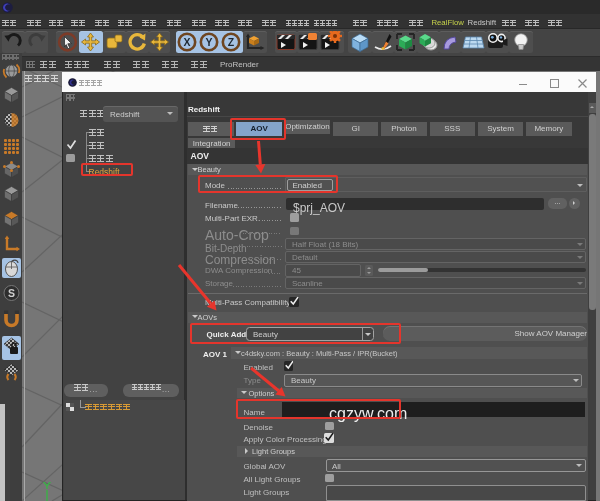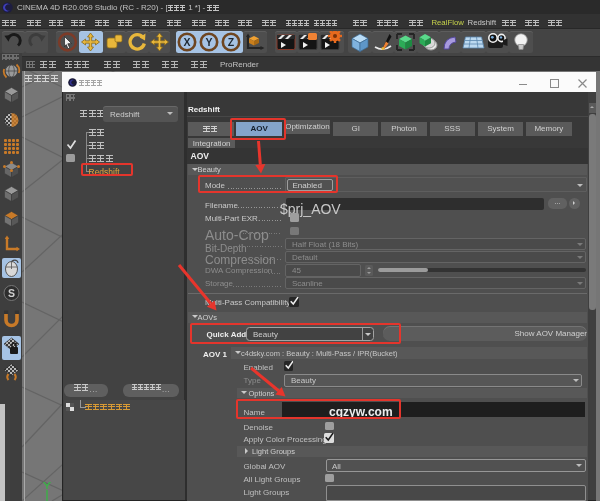--- a/index.html
+++ b/index.html
@@ -14,21 +14,20 @@
 .c.w7{width:7px;height:7px;margin-right:1.6px}
 .dots{position:absolute;height:1px;background:repeating-linear-gradient(90deg,#858585 0 1px,transparent 1px 3px)}
 .redbox{position:absolute;border:2.5px solid #e4352c;border-radius:2px}
 </style></head>
 <body>
 <div class="ab" style="left:0;top:0;width:600px;height:14px;background:#2a2a2a">
  <svg class="ab" style="left:2px;top:1.5px" width="11" height="11" viewBox="0 0 11 11">
   <circle cx="5.5" cy="5.5" r="5.2" fill="#1d1d40"></circle>
   <path d="M8.5 3.5A4 4 0 1 0 8.5 7.5 3 3 0 1 1 8.5 3.5z" fill="#4a4adf" opacity=".75"></path>
  </svg>
- <div class="ab" style="left:17px;top:3px;font-size:8px;color:#c2c2c2;white-space:nowrap">CINEMA 4D R20.059 Studio (RC - R20) - [<span style="position:relative;top:1.5px"><span class="c w5"></span><span class="c w5"></span><span class="c w5"></span></span> 1 *] - <span style="position:relative;top:1.5px"><span class="c w5"></span><span class="c w5"></span></span></div>
 </div>
 <div class="ab" style="left:0;top:14px;width:600px;height:15px;background:#323232;border-bottom:1px solid #282828"></div>
 <div id="menus">
     <div class="ab" style="left:2px;top:19.5px;color:#bbb"><span class="c"></span><span class="c"></span></div>
 <div class="ab" style="left:27px;top:19.5px;color:#bbb"><span class="c"></span><span class="c"></span></div>
 <div class="ab" style="left:49px;top:19.5px;color:#bbb"><span class="c"></span><span class="c"></span></div>
 <div class="ab" style="left:71px;top:19.5px;color:#bbb"><span class="c"></span><span class="c"></span></div>
 <div class="ab" style="left:95px;top:19.5px;color:#bbb"><span class="c"></span><span class="c"></span></div>
 <div class="ab" style="left:117.5px;top:19.5px;color:#bbb"><span class="c"></span><span class="c"></span></div>
 <div class="ab" style="left:142px;top:19.5px;color:#bbb"><span class="c"></span><span class="c"></span></div>
@@ -454,21 +453,21 @@
 <div class="ab" style="left:197.5px;top:165.3px;font-size:7.5px;color:#d0d0d0;white-space:nowrap">Beauty</div>
 <div class="ab" style="left:205px;top:180.9px;font-size:8px;color:#c9c9c9;white-space:nowrap">Mode</div>
 <div class="dots" style="left:228px;top:187.5px;width:54px;background:repeating-linear-gradient(90deg,#979797 0 1px,transparent 1px 2.6px)"></div>
 <div class="ab" style="left:286px;top:178.3px;width:300px;height:13.2px;background:#515151;box-shadow:0 0 0 .5px rgba(255,255,255,.18)"></div>
 <div class="ab" style="left:286.5px;top:178.8px;width:46px;height:12.2px;border:1px solid #9e9e9e;border-radius:2px"></div>
 <div class="ab" style="left:292.5px;top:180.9px;font-size:8px;color:#d0d0d0;white-space:nowrap">Enabled</div>
 <div class="ab" style="left:577px;top:183.5px;width:0;height:0;border:3.2px solid transparent;border-top-color:#bdbdbd;border-bottom-width:0"></div>
 <div class="ab" style="left:205px;top:200.6px;font-size:8px;color:#c9c9c9;white-space:nowrap">Filename</div>
 <div class="dots" style="left:238px;top:207.2px;width:44px;background:repeating-linear-gradient(90deg,#979797 0 1px,transparent 1px 2.6px)"></div>
 <div class="ab" style="left:286px;top:198.4px;width:258px;height:11.6px;background:#2e2e2e;border-radius:2px"></div>
-<div class="ab" style="left:280px;top:200.6px;font-size:14px;color:#c8c8c8;white-space:nowrap">$prj_AOV</div>
+<div class="ab" style="left:293px;top:200.6px;font-size:12px;color:#c8c8c8;white-space:nowrap">$prj_AOV</div>
 <div class="ab" style="left:548px;top:198.4px;width:19px;height:11px;background:#616161;border-radius:5px;color:#cfcfcf;font-size:8px;text-align:center;line-height:8px">...</div>
 <div class="ab" style="left:569px;top:198.4px;width:10.8px;height:10.8px;background:#616161;border-radius:50%">
       <div style="position:absolute;left:4px;top:2.8px;width:0;height:0;border:2.5px solid transparent;border-left-color:#cfcfcf;border-right-width:0"></div>
     </div>
 <div class="ab" style="left:205px;top:213.5px;font-size:8px;color:#c9c9c9;white-space:nowrap">Multi-Part EXR.</div>
 <div class="dots" style="left:259px;top:220.2px;width:23px;background:repeating-linear-gradient(90deg,#979797 0 1px,transparent 1px 2.6px)"></div>
 <div class="ab" style="left:290px;top:213.3px;width:8.5px;height:8.5px;background:#9e9e9e;border-radius:1.5px"></div>
 <div class="ab" style="left:205px;top:226.7px;font-size:14px;color:#8d8d8d;white-space:nowrap">Auto-Crop</div>
 <div class="dots" style="left:240px;top:233.4px;width:42px;background:repeating-linear-gradient(90deg,#7a7a7a 0 1px,transparent 1px 2.6px)"></div>
 <div class="ab" style="left:290px;top:226.5px;width:8.5px;height:8.5px;background:#787878;border-radius:1.5px"></div>
@@ -524,21 +523,21 @@
     </div>
 <div class="ab" style="left:243.5px;top:376px;font-size:8px;color:#8d8d8d;white-space:nowrap">Type</div>
 <div class="ab" style="left:284px;top:373.5px;width:298px;height:13px;background:#565656;border:1px solid #8a8a8a;border-radius:2px"></div>
 <div class="ab" style="left:291px;top:376.2px;font-size:8px;color:#c9c9c9;white-space:nowrap">Beauty</div>
 <div class="ab" style="left:573px;top:378.5px;width:0;height:0;border:3.2px solid transparent;border-top-color:#bdbdbd;border-bottom-width:0"></div>
 <div class="ab" style="left:237px;top:387.5px;width:349.5px;height:10.5px;background:#585858"></div>
 <div class="ab" style="left:241px;top:391px;width:0;height:0;border:3px solid transparent;border-top-color:#c9c9c9;border-bottom-width:0"></div>
 <div class="ab" style="left:248.5px;top:389px;font-size:7.5px;color:#d0d0d0;white-space:nowrap">Options</div>
 <div class="ab" style="left:243.5px;top:407.5px;font-size:8px;color:#c4c4c4;white-space:nowrap">Name</div>
 <div class="ab" style="left:282px;top:401.5px;width:303px;height:15.5px;background:#1e1e1e"></div>
-<div class="ab" style="left:329px;top:404.5px;font-size:12px;color:#ededed;white-space:nowrap;font-weight:bold">cgzyw.com</div>
+<div class="ab" style="left:329px;top:404.5px;font-size:16px;color:#ededed;white-space:nowrap;font-weight:normal">cgzyw.com</div>
 <div class="ab" style="left:243.5px;top:423px;font-size:8px;color:#c0c0c0;white-space:nowrap">Denoise</div>
 <div class="ab" style="left:325px;top:421.5px;width:8.5px;height:8.5px;background:#9e9e9e;border-radius:1.5px"></div>
 <div class="ab" style="left:243.5px;top:434.5px;font-size:8px;color:#c0c0c0;white-space:nowrap">Apply Color Processing</div>
 <div class="ab" style="left:324px;top:433px;width:9.5px;height:9.5px;background:#dcdcdc;border-radius:1.5px">
       <svg width="9.5" height="9.5" viewBox="0 0 9.5 9.5" style="position:absolute;left:0;top:-1px">
         <path d="M1.71 5.2250000000000005 L4.275 8.075 L9.025 1.14" fill="none" stroke="#1a1a1a" stroke-width="1.6"></path>
       </svg>
     </div>
 <div class="ab" style="left:237px;top:445.5px;width:349.5px;height:11.5px;background:#585858"></div>
 <div class="ab" style="left:245px;top:448px;width:0;height:0;border:3px solid transparent;border-left-color:#c9c9c9;border-right-width:0"></div>

